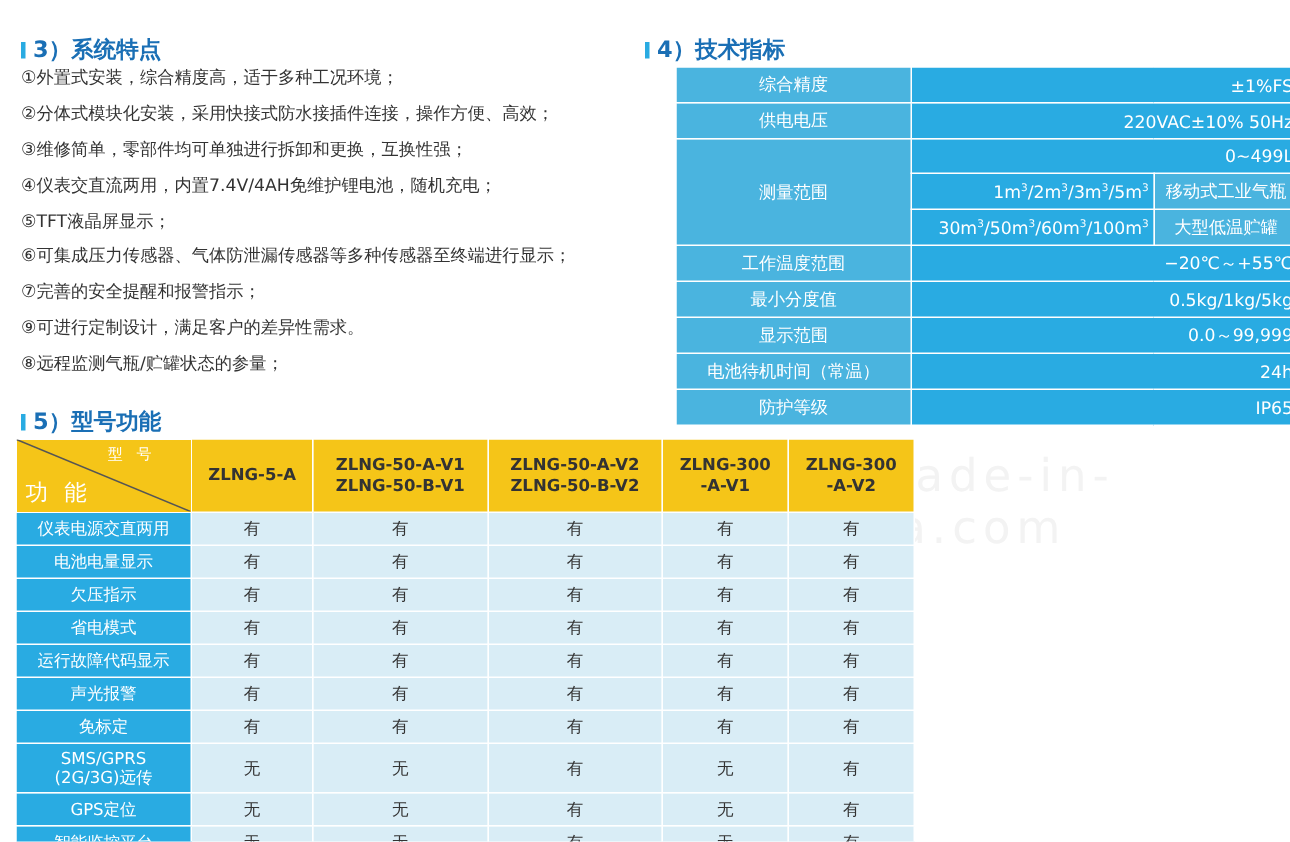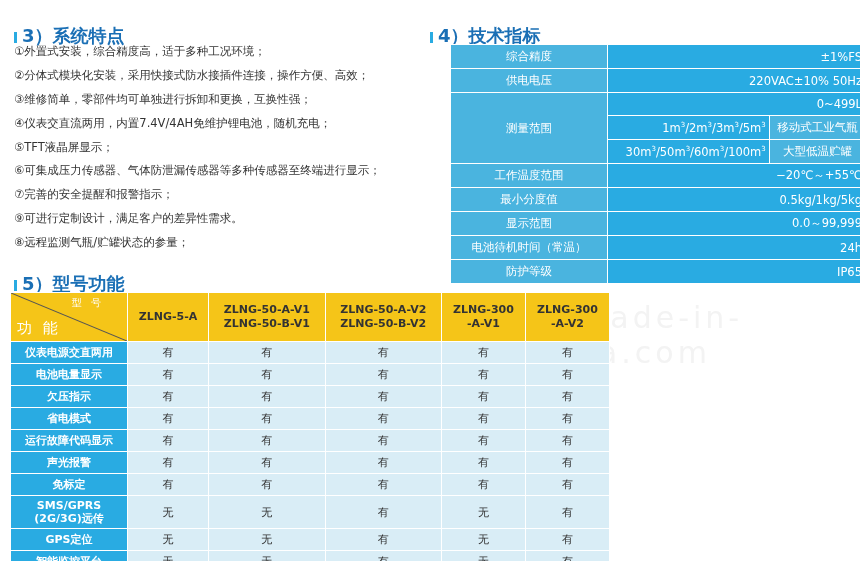--- a/index.html
+++ b/index.html
@@ -15,21 +15,21 @@
     font-size:74px;font-weight:bold;color:#f1f1f1;
     letter-spacing:6px;white-space:nowrap;
     z-index:0;pointer-events:none;
   }
   .watermark2{
     position:absolute;left:520px;top:300px;
     font-size:30px;color:#f3f3f3;letter-spacing:4px;
     z-index:0;pointer-events:none;
   }
   .sec-title{
-    font-size:18px;font-weight:bold;color:#1a6fb5;
+    font-size:15px;font-weight:bold;color:#1a6fb5;
     position:absolute;z-index:2;white-space:nowrap;
   }
   .sec-title .bar{
     display:inline-block;width:3px;height:11px;background:#29abe2;
     vertical-align:-1px;margin-right:5px;
   }
   
   #features{
     position:absolute;left:14px;top:44px;width:400px;z-index:2;
   }
@@ -64,21 +64,21 @@
   }
   #model td.head{
     background:#f5c518;color:#333;font-weight:bold;font-size:11px;
     vertical-align:middle;
     line-height:1.25;
   }
   #model td.corner{
     background:#f5c518;position:relative;width:112px;height:48px;padding:0;
   }
   #model td.rowlbl{
-    background:#29abe2;color:#fff;font-weight:bold;
+    background:#29abe2;color:#fff;font-weight:normal;
     width:112px;line-height:1.2;
   }
   #model td.cell{
     background:#d9edf6;color:#333;
   }
   .corner-inner{position:relative;width:100%;height:100%;}
   .corner-inner .diag{
     position:absolute;left:0;top:0;width:100%;height:100%;
   }
   .corner-inner .t1{

